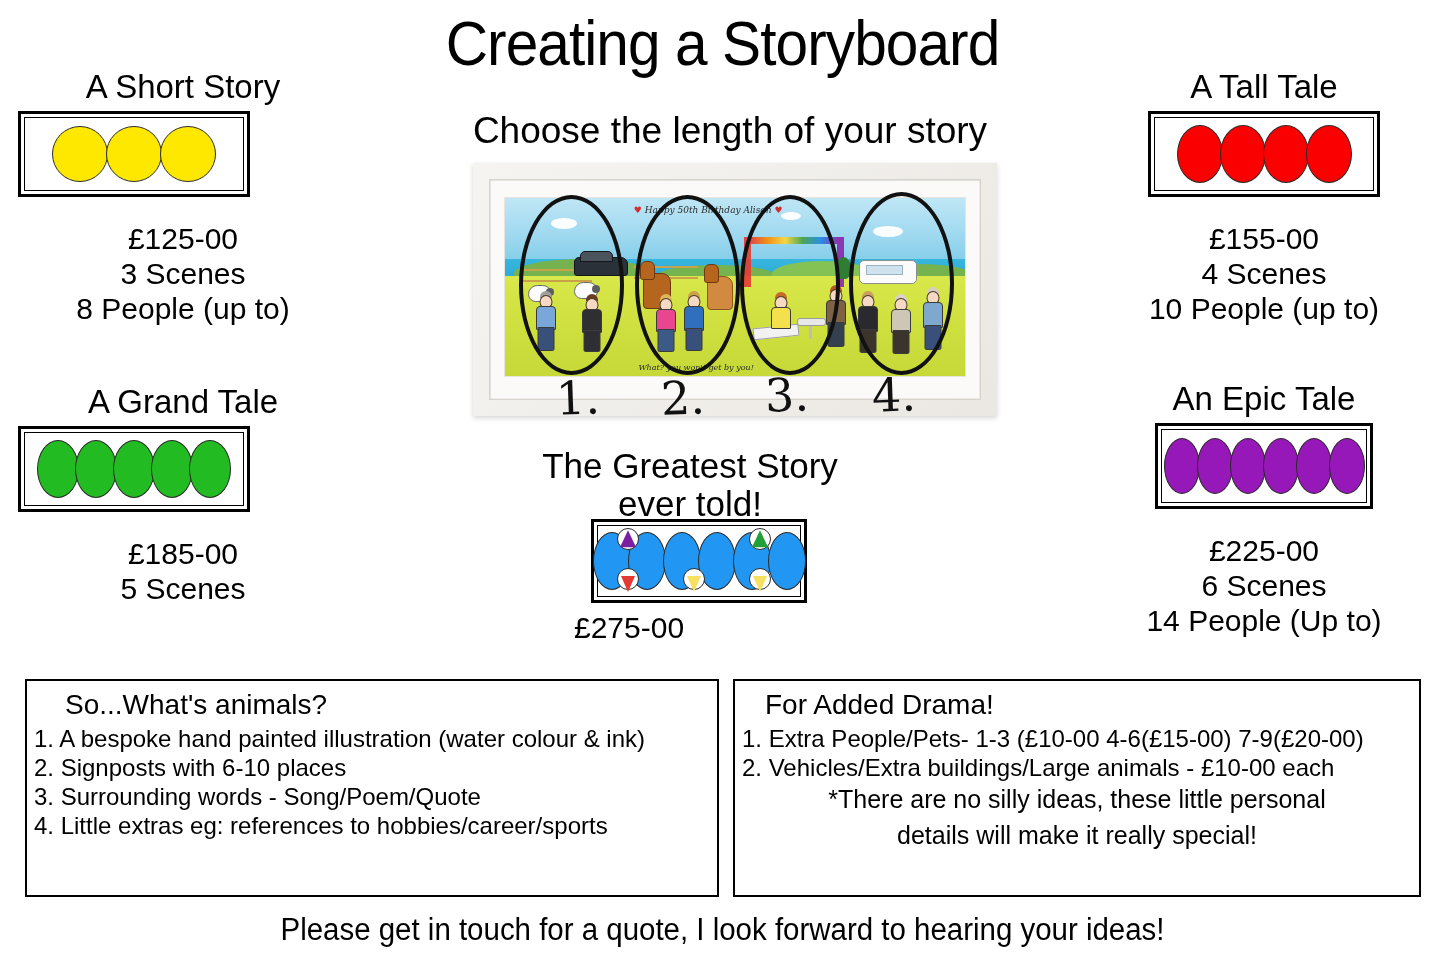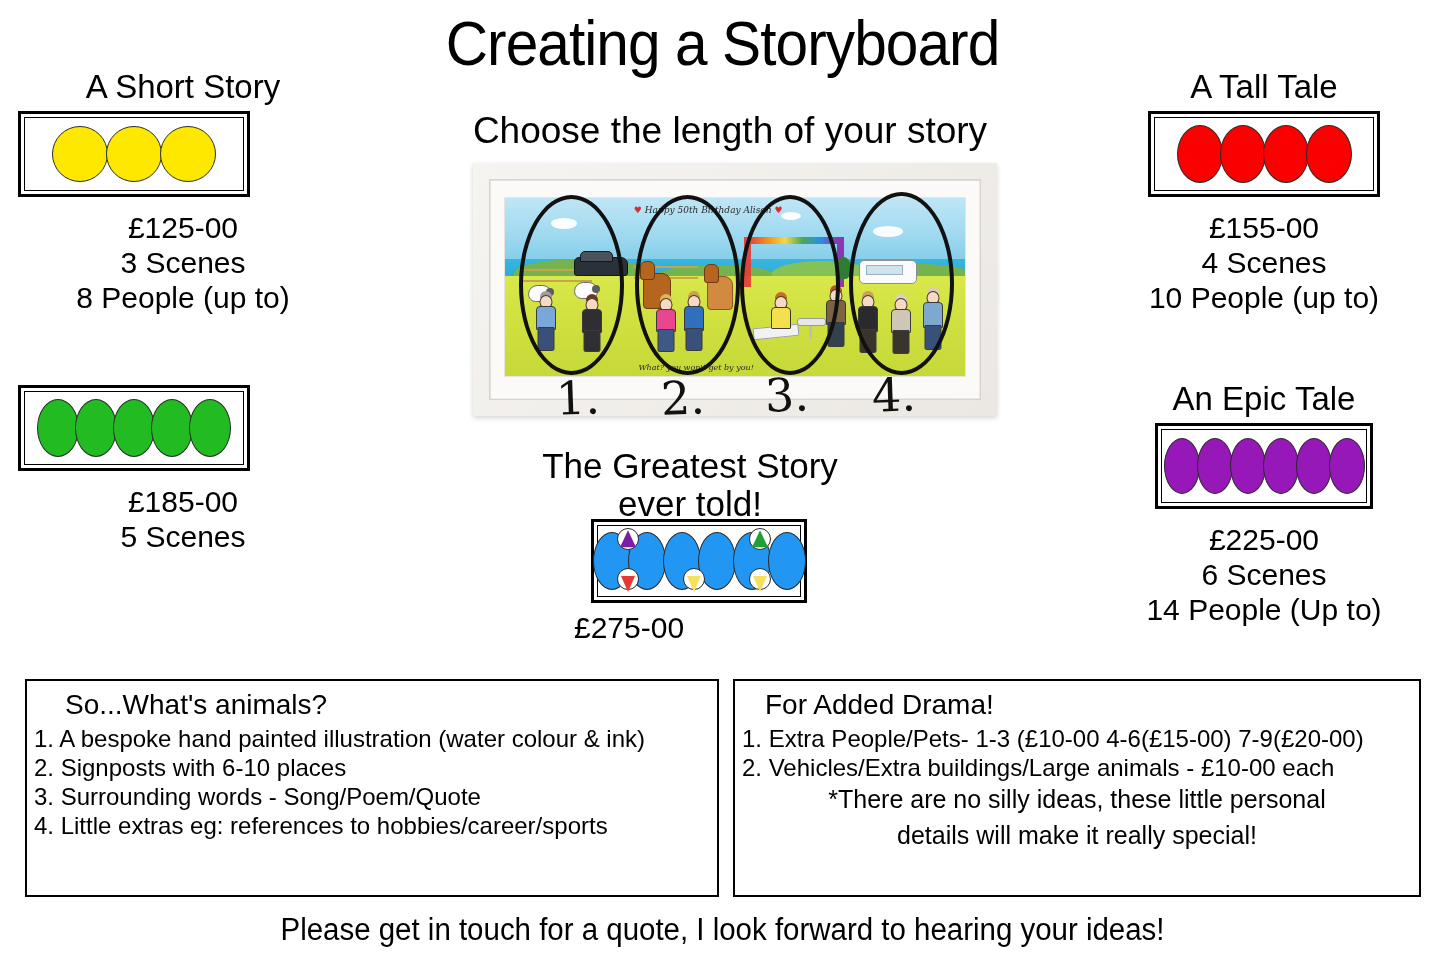--- a/index.html
+++ b/index.html
@@ -40,21 +40,21 @@
     box-sizing:border-box;
     display:flex;align-items:center;justify-content:center;
     background:#fff;
   }
   .dot-row{display:flex;align-items:center;justify-content:center;}
   .dot{
     border:1.6px solid #2b2b2b;
     box-sizing:border-box;
     flex:none;
   }
-  .pkg-lines{margin-top:13px;font-size:30px;line-height:1.18;white-space:nowrap;}
+  .pkg-lines{margin-top:24px;font-size:30px;line-height:1.18;white-space:nowrap;}
   .pkg-lines div{white-space:nowrap;}
 
   
   #pkg-short{left:18px;top:70px;width:330px;}
   #pkg-grand{left:18px;top:385px;width:330px;}
   #pkg-tall{left:1098px;top:70px;width:332px;}
   #pkg-epic{left:1098px;top:382px;width:332px;}
 
   
   #choose-length{
@@ -207,20 +207,21 @@
       </div>
     </div>
     <div class="pkg-lines">
       <div>£125-00</div>
       <div>3 Scenes</div>
       <div>8 People (up to)</div>
     </div>
   </div>
 
   <div class="package" id="pkg-grand">
+    <div class="pkg-title">A Grand Tale</div>
     <div class="swatch" style="width:232px;height:86px;">
       <div class="swatch-inner">
         <div class="dot-row">
           <div class="dot" style="width:42px;height:58px;border-radius:50%;background:#22bb22;margin-right:-4px;"></div>
           <div class="dot" style="width:42px;height:58px;border-radius:50%;background:#22bb22;margin-right:-4px;"></div>
           <div class="dot" style="width:42px;height:58px;border-radius:50%;background:#22bb22;margin-right:-4px;"></div>
           <div class="dot" style="width:42px;height:58px;border-radius:50%;background:#22bb22;margin-right:-4px;"></div>
           <div class="dot" style="width:42px;height:58px;border-radius:50%;background:#22bb22;"></div>
         </div>
       </div>

